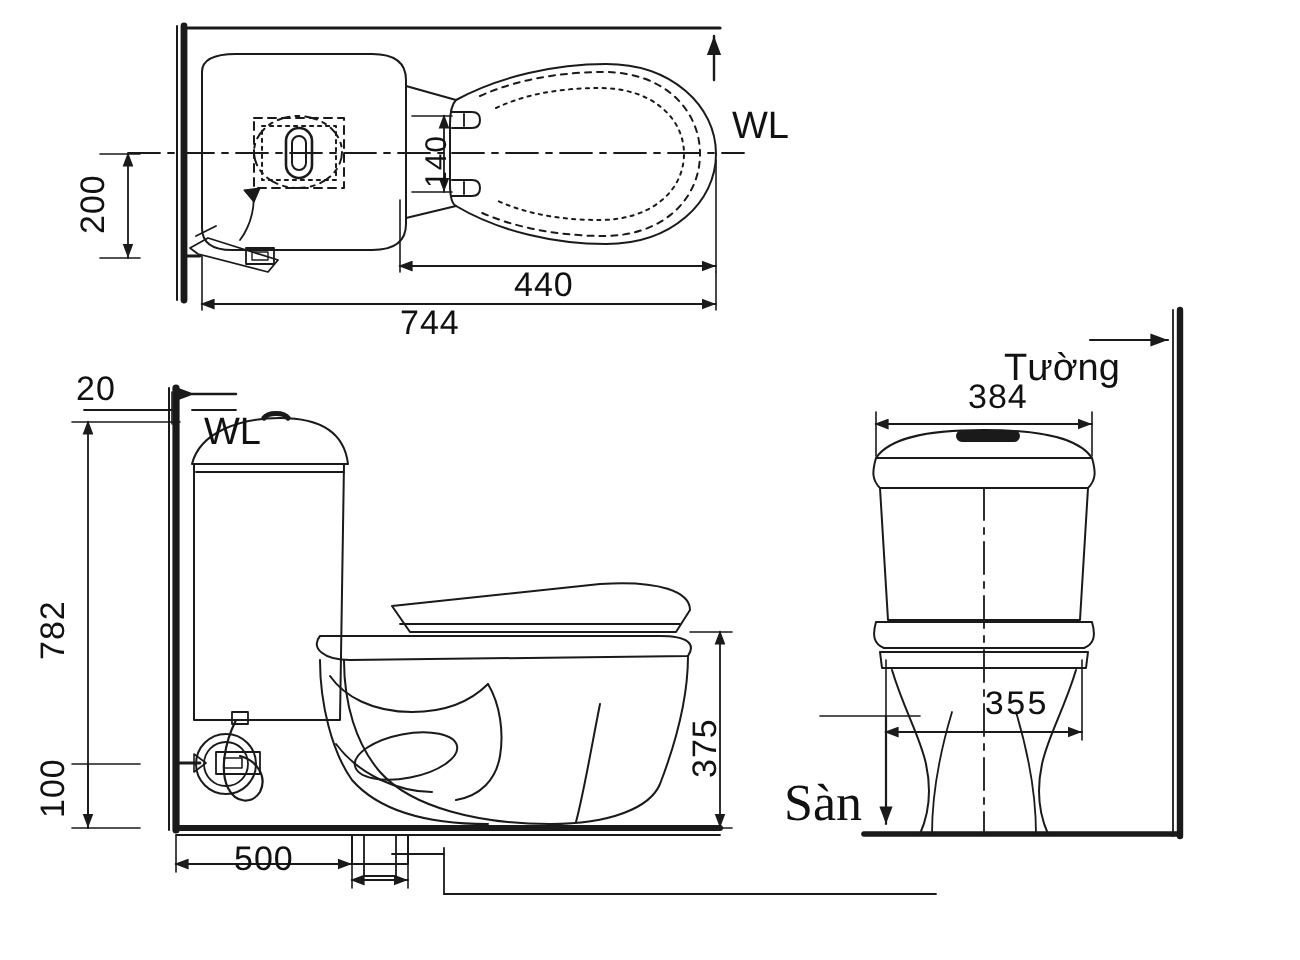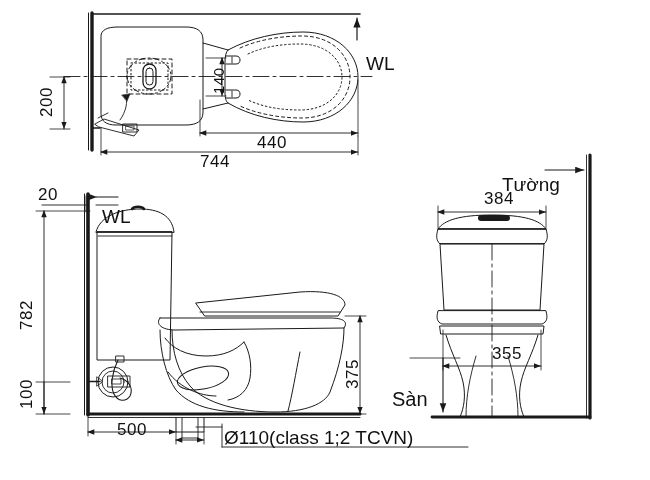--- a/index.html
+++ b/index.html
@@ -215,18 +215,17 @@
 
   <div class="lbl dim" style="left:38px; top:186px;">20</div>
   <div class="lbl word" style="left:102px; top:179px;">WL</div>
   <div class="lbl dim rot" style="left:18px; top:330px;">782</div>
   <div class="lbl dim rot" style="left:18px; top:409px;">100</div>
   <div class="lbl dim" style="left:117px; top:421px;">500</div>
   <div class="lbl dim rot" style="left:344px; top:389px;">375</div>
 
   <div class="lbl word" style="left:502px; top:147px;text-align:right;">Tường</div>
   <div class="lbl dim" style="left:484px; top:190px;">384</div>
-  <div class="lbl dim" style="left:492px; top:345px;">355</div>
-  <div class="lbl word" style="left:392px; top:361px; font-size:20px;">Sàn</div>
-
-  <div class="lbl note" style="left:224px; top:428px;">Ø110(class 1;2 TCVN)</div>
+  <div class="lbl dim" style="left:492px; top:345px;font-family:Liberation Mono, monospace;">355</div>
+  <div class="lbl word" style="left:392px; top:361px; font-size:26px;font-family:Liberation Serif, serif;">Sàn</div>
+
 
 </div>
 
 </body></html>

